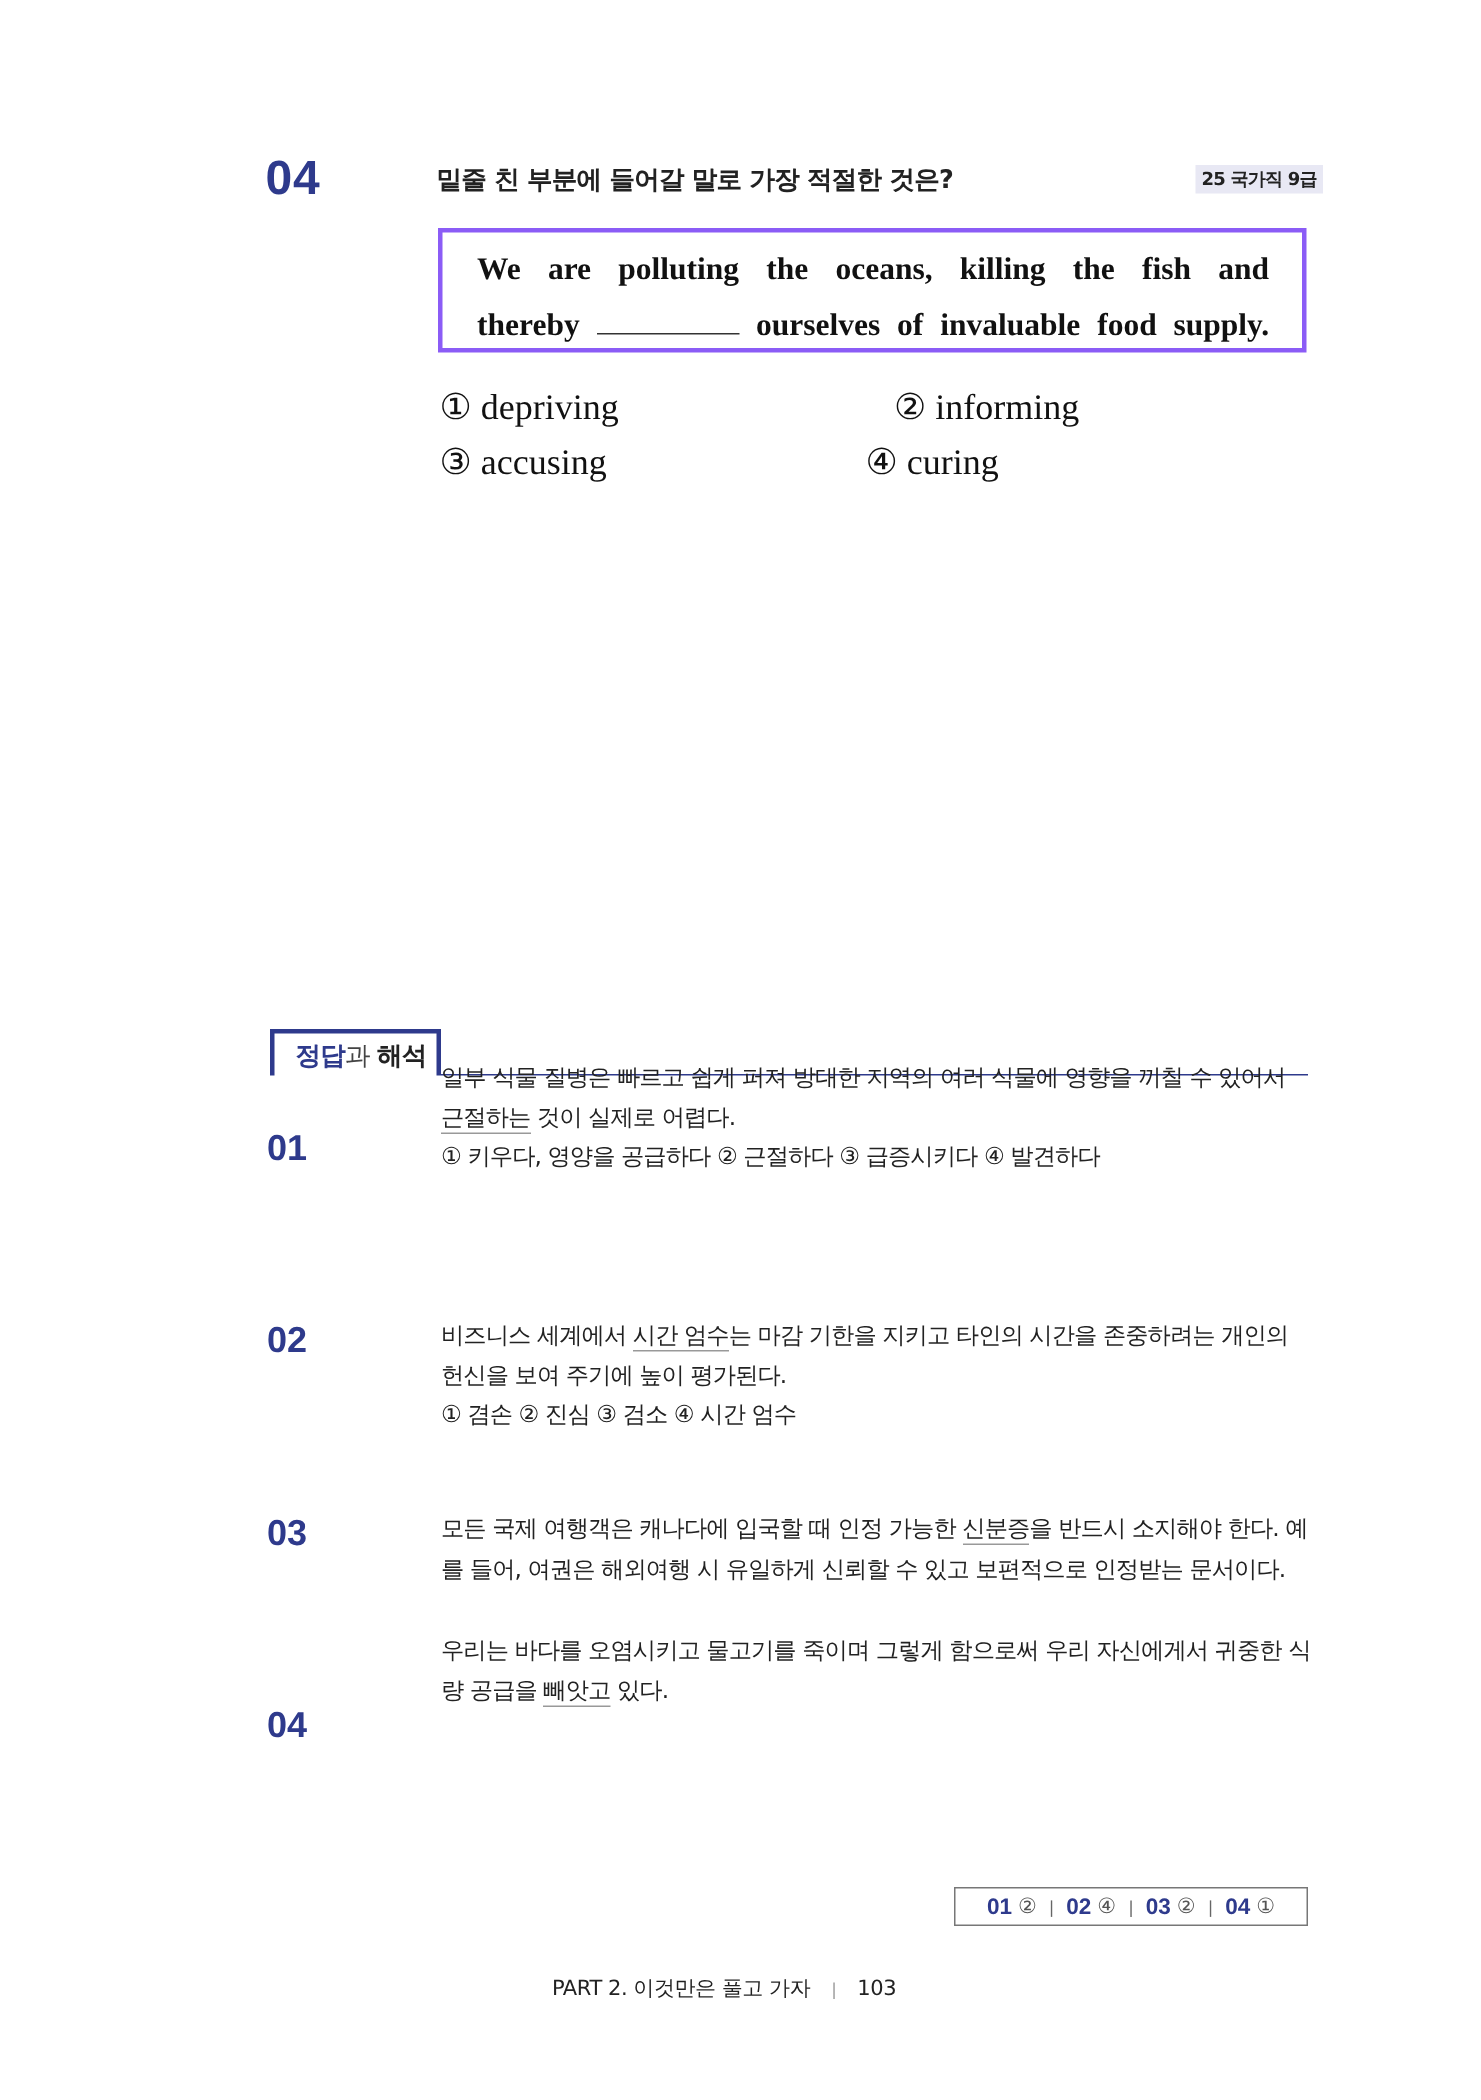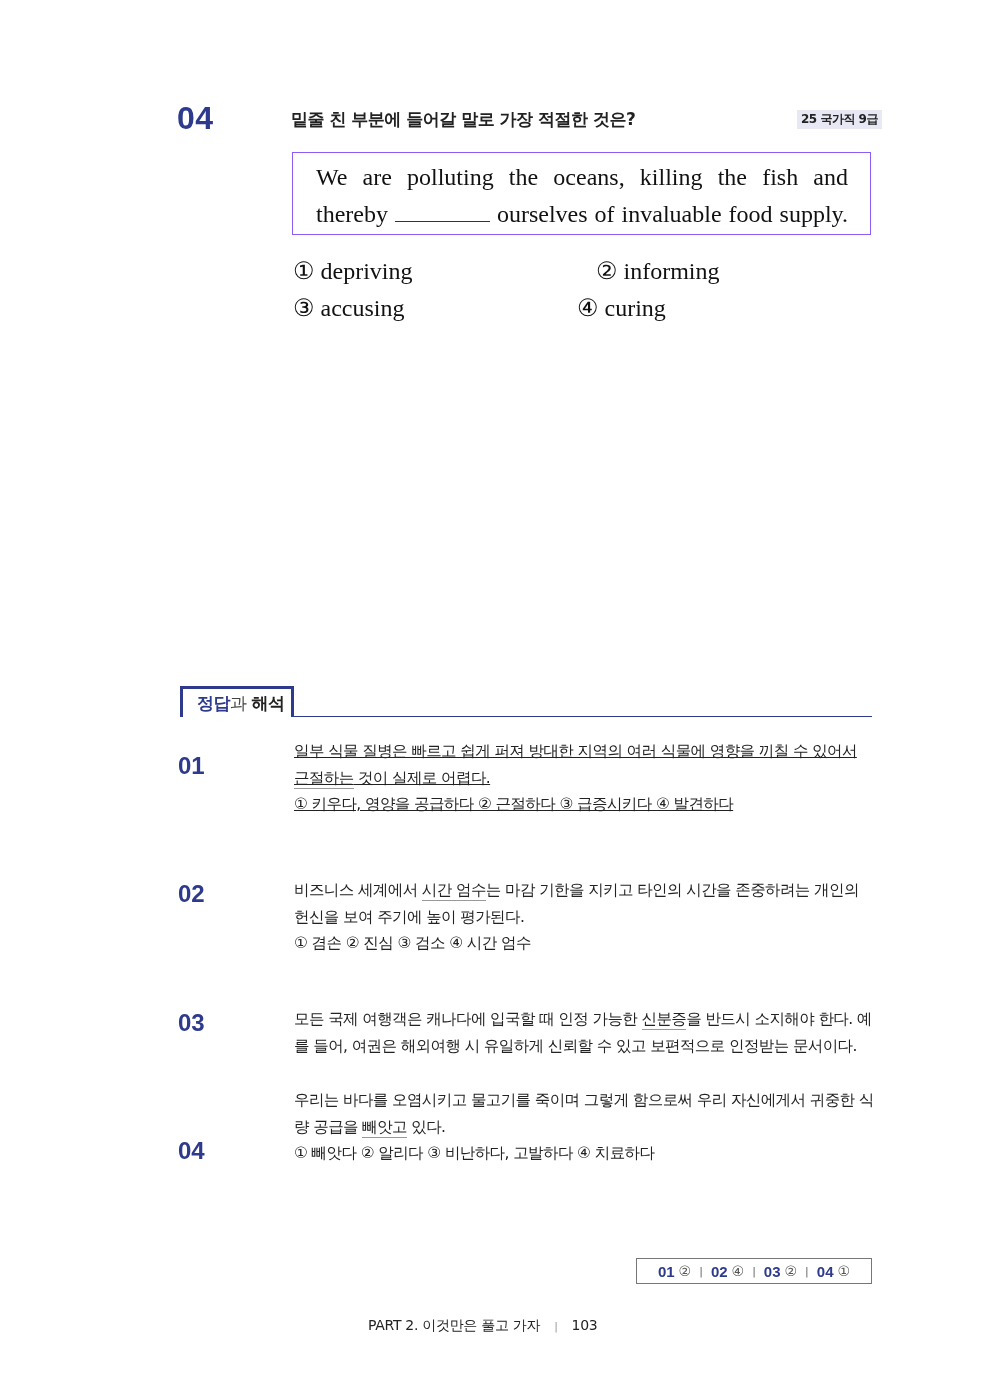--- a/index.html
+++ b/index.html
@@ -4,24 +4,24 @@
   <style>
     html, body { margin:0; padding:0; background:#ffffff; }
     body { width:987px; height:1400px; position:relative; overflow:hidden;
            font-family:"DejaVu Sans","Liberation Sans",sans-serif; color:#222; }
     .abs { position:absolute; }
     .qnum { left:177px; top:100px; font-size:32px; font-weight:bold; color:#2e3a8c;
             font-family:"Liberation Sans",sans-serif; letter-spacing:0.5px; }
     .qtitle { left:291px; top:108px; font-size:17px; font-weight:bold; color:#222; letter-spacing:-0.5px; }
     .source-badge { left:797px; top:110px; font-size:12px; font-weight:bold; color:#222;
                     background:#e8e8f4; padding:1px 4px; letter-spacing:-0.5px; }
-    .passage-box { left:292px; top:152px; width:579px; height:83px; border:1px solid #8b5cf6;
+    .passage-box { left:292px; top:152px; width:579px; height:83px; border:3px solid #8b5cf6;
                    box-sizing:border-box; padding:6px 22px 0 23px;
-                   font-family:"Liberation Serif","DejaVu Serif",serif; font-size:24px;
-                   line-height:37px; color:#111; text-align:justify; }
+                   font-family:"Liberation Serif","DejaVu Serif",serif; font-size:21px;
+                   line-height:37px; color:#111; text-align:justify;font-weight:bold; }
     .blank { display:inline-block; width:95px; border-bottom:1px solid #333; height:22px; vertical-align:baseline; }
     .opt { font-family:Liberation Serif, serif; font-size:24px; color:#111; }
     .section-tab { left:180px; top:686px; width:114px; height:31px; border:3px solid #2e3a8c;
                    border-bottom:none; box-sizing:border-box; }
     .section-tab-text { left:197px; top:692px; font-size:17px; font-weight:bold; letter-spacing:-0.5px; }
     .section-tab-text .a { color:#2e3a8c; }
     .section-tab-text .b { color:#444; font-weight:normal; }
     .section-tab-text .c { color:#222; }
     .section-line { left:294px; top:716px; width:578px; height:1px; background:#2e3a8c; }
     .anum { left:178px; font-size:24px; font-weight:bold; color:#2e3a8c; font-family:"Liberation Sans",sans-serif; }
@@ -69,40 +69,39 @@
   <span>curing</span>
 </div>
 
 <div class="abs section-tab"></div>
 <div class="abs section-tab-text">
   <span class="a">정답</span><span class="b">과 </span><span class="c">해석</span>
 </div>
 <div class="abs section-line"></div>
 
 <div class="abs anum" style="top:752px;">01</div>
-<div class="abs atext" style="top:738px;text-decoration:underline;">
+<div class="abs atext" style="top:705px;">
   <div><span>일부 식물 질병은 빠르고 쉽게 퍼져 방대한 지역의 여러 식물에 영향을 끼칠 수 있어서 </span><span class="ul">근절하는</span><span> 것이 실제로 어렵다.</span></div>
   <div>① 키우다, 영양을 공급하다 ② 근절하다 ③ 급증시키다 ④ 발견하다</div>
 </div>
 
 <div class="abs anum" style="top:880px;">02</div>
 <div class="abs atext" style="top:877px;">
   <div><span>비즈니스 세계에서 </span><span class="ul">시간 엄수</span><span>는 마감 기한을 지키고 타인의 시간을 존중하려는 개인의 헌신을 보여 주기에 높이 평가된다.</span></div>
   <div>① 겸손 ② 진심 ③ 검소 ④ 시간 엄수</div>
 </div>
 
 <div class="abs anum" style="top:1009px;">03</div>
 <div class="abs atext" style="top:1006px;">
   <div><span>모든 국제 여행객은 캐나다에 입국할 때 인정 가능한 </span><span class="ul">신분증</span><span>을 반드시 소지해야 한다. 예를 들어, 여권은 해외여행 시 유일하게 신뢰할 수 있고 보편적으로 인정받는 문서이다.</span></div>
 </div>
 
 <div class="abs anum" style="top:1137px;">04</div>
 <div class="abs atext" style="top:1087px;">
   <div><span>우리는 바다를 오염시키고 물고기를 죽이며 그렇게 함으로써 우리 자신에게서 귀중한 식량 공급을 </span><span class="ul">빼앗고</span><span> 있다.</span></div>
-  <div>① 빼앗다 ② 알리다 ③ 비난하다, 고발하다 ④ 치료하다</div>
 </div>
 
 <div class="abs answer-box">
   <span class="n">01</span>
     <span class="c">②</span>
   <span class="sep">|</span>
   <span class="n">02</span>
     <span class="c">④</span>
   <span class="sep">|</span>
   <span class="n">03</span>

